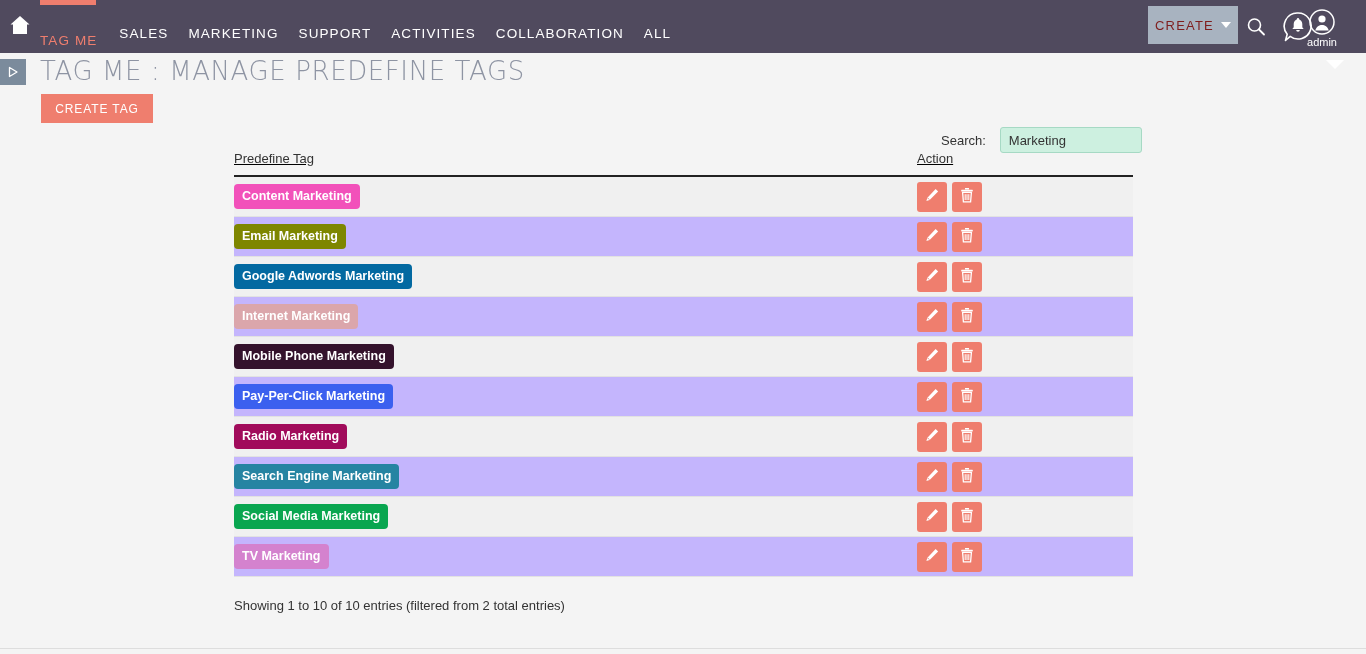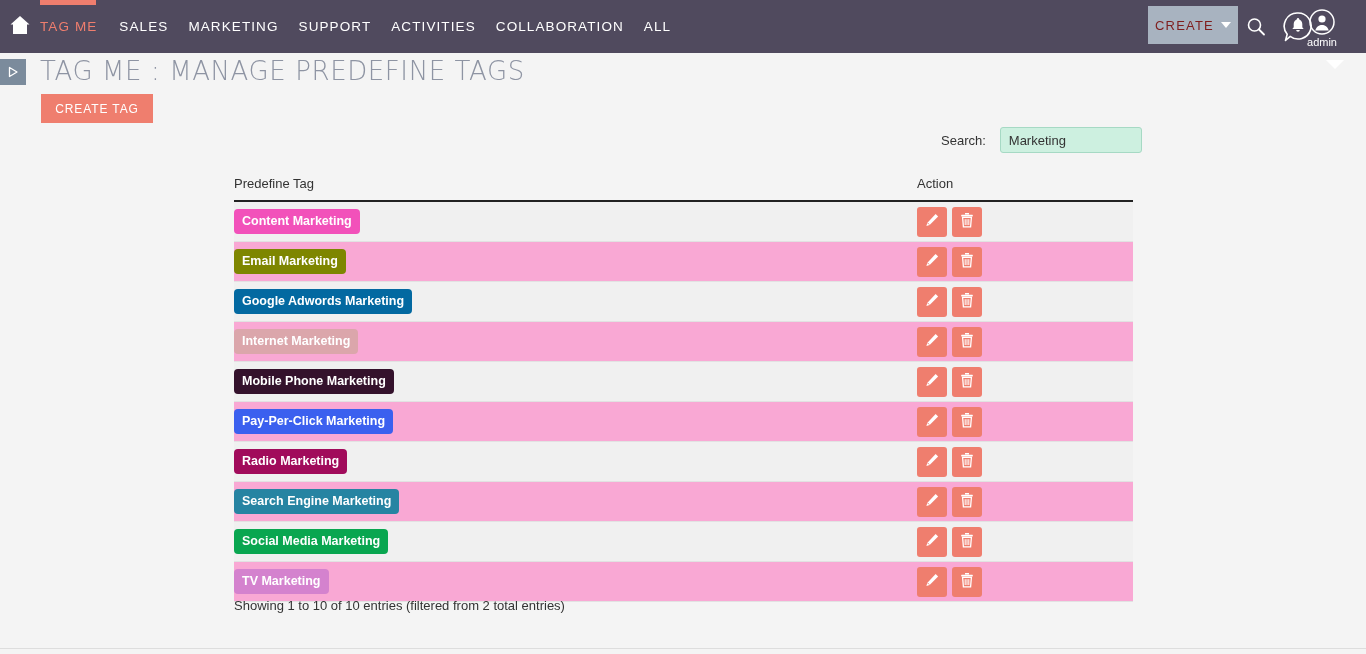--- a/index.html
+++ b/index.html
@@ -49,21 +49,21 @@
   }
   .nav-link {
     color: #ffffff;
     font-size: 13.5px;
     letter-spacing: 1.1px;
     text-decoration: none;
     padding: 0 20px 0 0;
     white-space: nowrap;
     font-weight: 400;
   }
-  .nav-link:first-child { padding-right: 22px; }
+  .nav-link:first-child { padding-right: 22px; margin-top: 14px; }
   .nav-link.active { color: #ef7e6e; }
 
   .create-btn {
     position: absolute;
     right: 128px;
     top: 6px;
     width: 90px;
     height: 38px;
     background: #a8b3c0;
     color: #7f1d1d;
@@ -182,22 +182,23 @@
     padding: 0 8px;
     box-sizing: border-box;
     font-family: "Liberation Sans", sans-serif;
     outline: none;
   }
 
   
   .table-wrap {
     position: absolute;
     left: 234px;
-    top: 176px;
+    top: 151px;
     width: 899px;
+    text-decoration: underline;
   }
   table.tags-table {
     width: 899px;
     border-collapse: collapse;
     table-layout: fixed;
   }
   table.tags-table th {
     text-align: left;
     font-size: 13px;
     font-weight: normal;
@@ -208,21 +209,21 @@
   th.col-tag { width: 683px; padding-left: 18px; }
   th.col-action { width: 216px; padding-left: 0px; }
 
   table.tags-table td {
     border-bottom: 1px solid #e2e2e2;
     height: 39px;
     padding: 0;
     vertical-align: middle;
   }
   tr.row-odd td  { background: #f0f0f0; }
-  tr.row-even td { background: #f9a8d4; }
+  tr.row-even td { background: #c4b5fd; }
   td.cell-tag { padding-left: 9px; }
   td.cell-action { padding-left: 0px; }
 
   .tag-pill {
     display: inline-block;
     border-radius: 4px;
     color: #ffffff;
     font-size: 12.5px;
     font-weight: bold;
     line-height: 20px;

